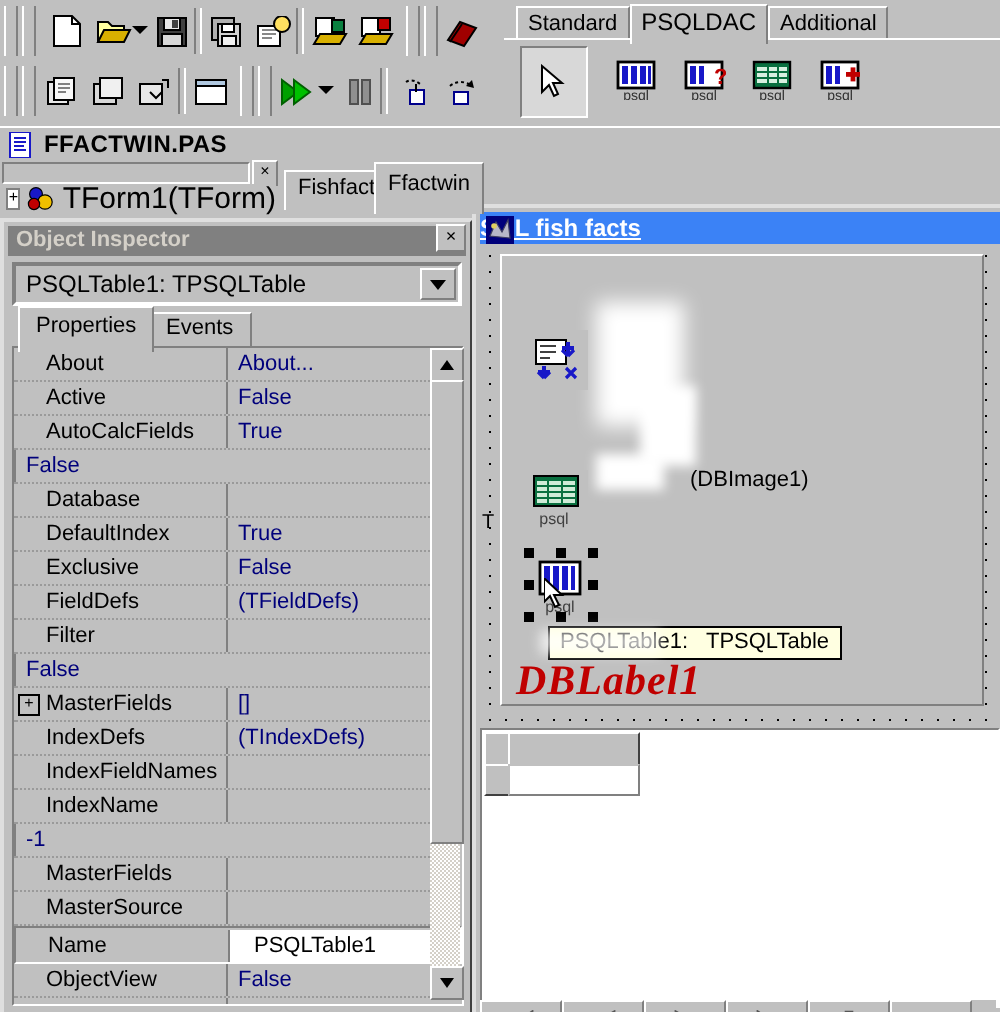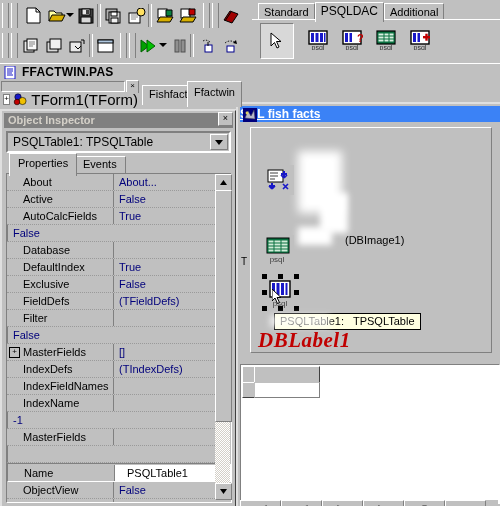--- a/index.html
+++ b/index.html
@@ -458,20 +458,21 @@
           <span class="pv"></span>
         </div>
       <div class="prow">
           <span class="pv">-1</span>
         </div>
       <div class="prow">
           <span class="pn">MasterFields</span>
           <span class="pv"></span>
         </div>
       <div class="prow">
+          <span class="pn">MasterSource</span>
           <span class="pv"></span>
         </div>
       <div class="prow selected">
           <span class="pn">Name</span>
           <span class="pv">PSQLTable1</span>
         </div>
       <div class="prow">
           <span class="pn">ObjectView</span>
           <span class="pv">False</span>
         </div>

